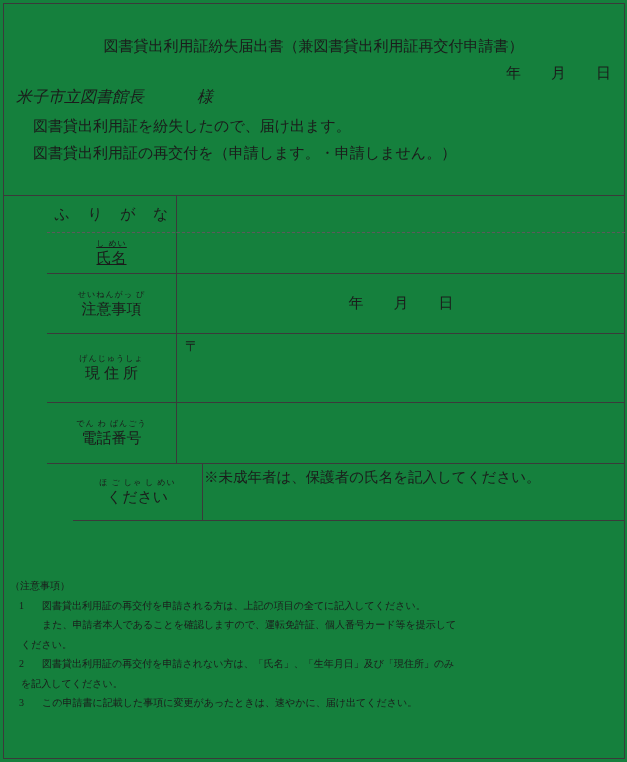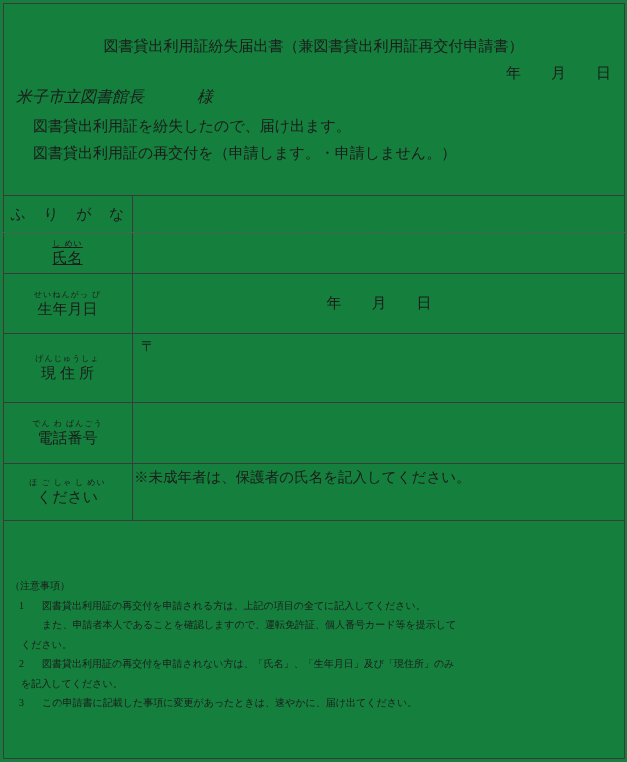--- a/index.html
+++ b/index.html
@@ -52,20 +52,21 @@
     white-space: pre;
   }
   .statement1 { top: 117px; }
   .statement2 { top: 144px; }
 
   
   .form-table {
     position: absolute;
     left: 3px; right: 2px; top: 195px;
     border-top: 1px solid #3a3a3a;
+    padding-left: 44px;
   }
   .trow {
     display: flex;
     align-items: stretch;
     border-bottom: 1px solid #3a3a3a;
     box-sizing: border-box;
   }
   .trow.dashed { border-bottom: 1px dashed #5a5a5a; }
   .r1 { height: 37px; }
   .r2 { height: 41px; text-decoration: underline; }
@@ -167,21 +168,21 @@
       <div class="lcell">
         <div class="furigana">し めい</div>
         <div class="rlabel">氏名</div>
       </div>
       <div class="vcell"></div>
     </div>
 
     <div class="trow r3">
       <div class="lcell">
         <div class="furigana">せいねんがっ ぴ</div>
-        <div class="rlabel">生年月日</div>
+        <div class="rlabel">注意事項</div>
       </div>
       <div class="vcell">
         <div class="birthdate-value">年　　月　　日</div>
       </div>
     </div>
 
     <div class="trow r4">
       <div class="lcell">
         <div class="furigana">げんじゅうしょ</div>
         <div class="rlabel spread3">現住所</div>
@@ -192,21 +193,21 @@
     </div>
 
     <div class="trow r5">
       <div class="lcell">
         <div class="furigana">でん わ ばんごう</div>
         <div class="rlabel">電話番号</div>
       </div>
       <div class="vcell"></div>
     </div>
 
-    <div class="trow r6" style="border-bottom:1px solid #3a3a3a;">
+    <div class="trow r6" style="border-bottom:1px solid #3a3a3a;margin-left:26px;">
       <div class="lcell">
         <div class="furigana">ほ ご しゃ し めい</div>
         <div class="rlabel">ください</div>
       </div>
       <div class="vcell">
         <div class="guardian-note">※未成年者は、保護者の氏名を記入してください。</div>
       </div>
     </div>
 
   </div>

